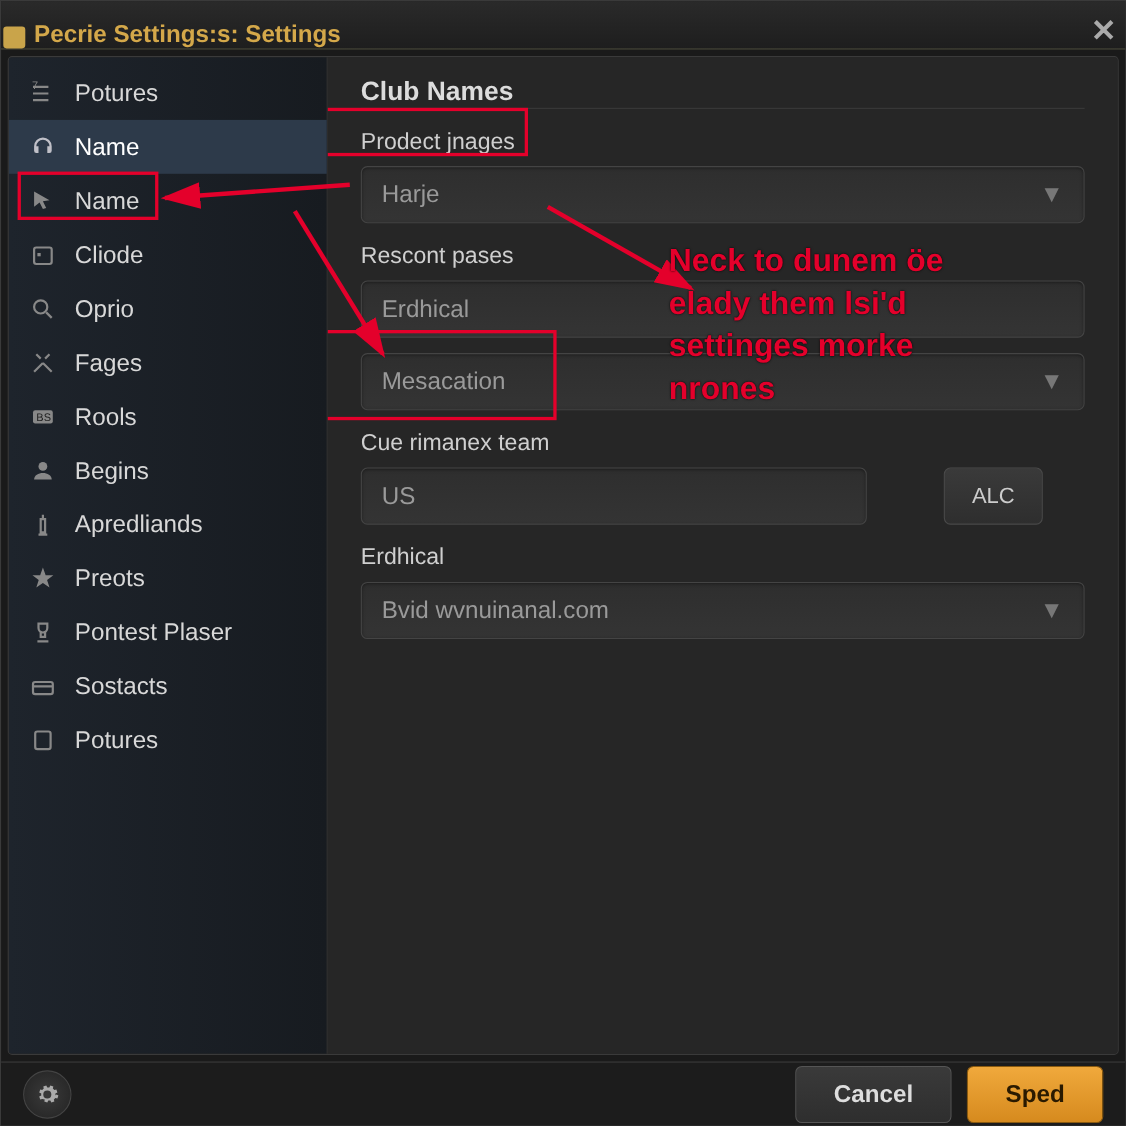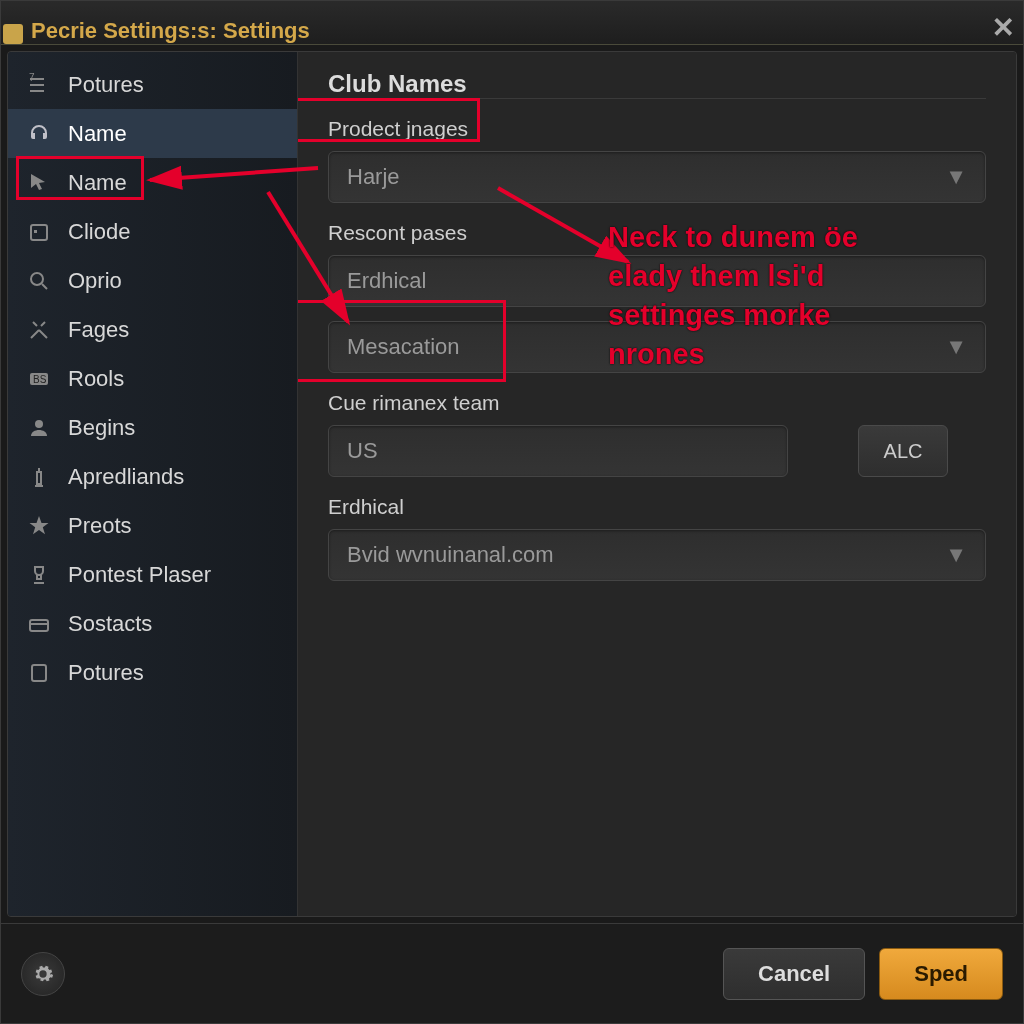--- a/index.html
+++ b/index.html
@@ -15,21 +15,21 @@
 .sbitem .icon{width:26px;height:26px;display:flex;align-items:center;justify-content:center;color:#888;flex-shrink:0;}
 .sbitem.active .icon{color:#c0c0c8;}
 .sbitem .icon svg{width:24px;height:24px;fill:currentColor;}
 .main{flex:1;padding:18px 30px 20px 30px;background:#262626;position:relative;overflow:hidden;}
 .sectitle{color:#dcdcdc;font-size:24px;font-weight:bold;margin-bottom:12px;border-bottom:1px solid #3a3a3a;padding-bottom:0;}
 .flabel{color:#cfcfcf;font-size:21px;margin:18px 0 10px 0;}
 .frow{display:flex;gap:24px;align-items:center;}
 .input,.select{flex:1;height:52px;background:linear-gradient(#2e2e2e,#343434);border:1px solid #444;border-radius:6px;color:#9a9a9a;font-size:22px;padding:0 18px;display:flex;align-items:center;justify-content:space-between;cursor:pointer;box-shadow:inset 0 1px 3px rgba(0,0,0,.4);}
 .select .chev{color:#777;}
 .smallbtn{width:90px;height:52px;background:linear-gradient(#3a3a3a,#2e2e2e);border:1px solid #4a4a4a;border-radius:6px;color:#ccc;font-size:20px;display:flex;align-items:center;justify-content:center;cursor:pointer;margin-left:46px;}
-.footer{height:100px;border-top:1px solid #3a3a3a;background:#1c1c1c;display:flex;align-items:center;padding:0 20px;gap:14px;}
+.footer{height:58px;border-top:1px solid #3a3a3a;background:#1c1c1c;display:flex;align-items:center;padding:0 20px;gap:14px;}
 .footer .gear{width:44px;height:44px;border-radius:22px;background:radial-gradient(#3a3a3a,#222);border:1px solid #444;display:flex;align-items:center;justify-content:center;color:#aaa;cursor:pointer;}
 .footer .spacer{flex:1;}
 .btn{height:52px;padding:0 34px;border-radius:6px;font-size:22px;font-weight:bold;cursor:pointer;display:flex;align-items:center;justify-content:center;border:1px solid #555;}
 .btn.cancel{background:linear-gradient(#3a3a3a,#2e2e2e);color:#ddd;}
 .btn.primary{background:linear-gradient(#f0a93c,#d68a1e);color:#2a1a00;border-color:#8a5a10;}
 .annot{position:absolute;pointer-events:none;border:3px solid #e4002b;z-index:50;}
 .anntext{position:absolute;color:#e4002b;font-size:29px;font-weight:bold;line-height:1.35;z-index:55;pointer-events:none;text-shadow:0 0 2px #000;}
 svg.arrow{position:absolute;z-index:52;pointer-events:none;overflow:visible;}
 </style>
 </head>

